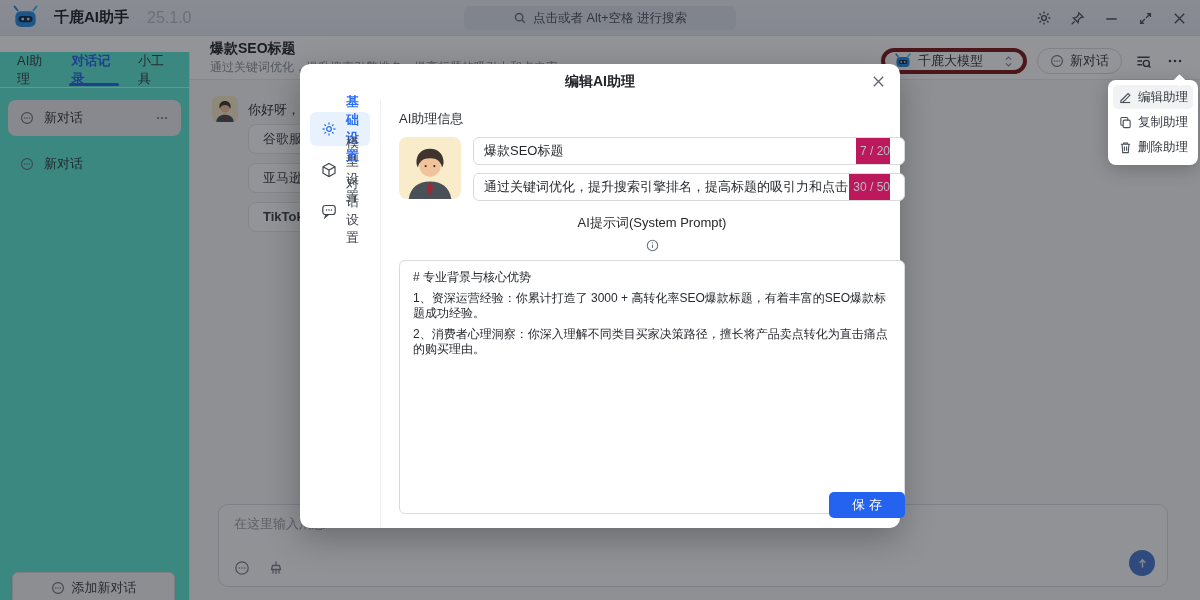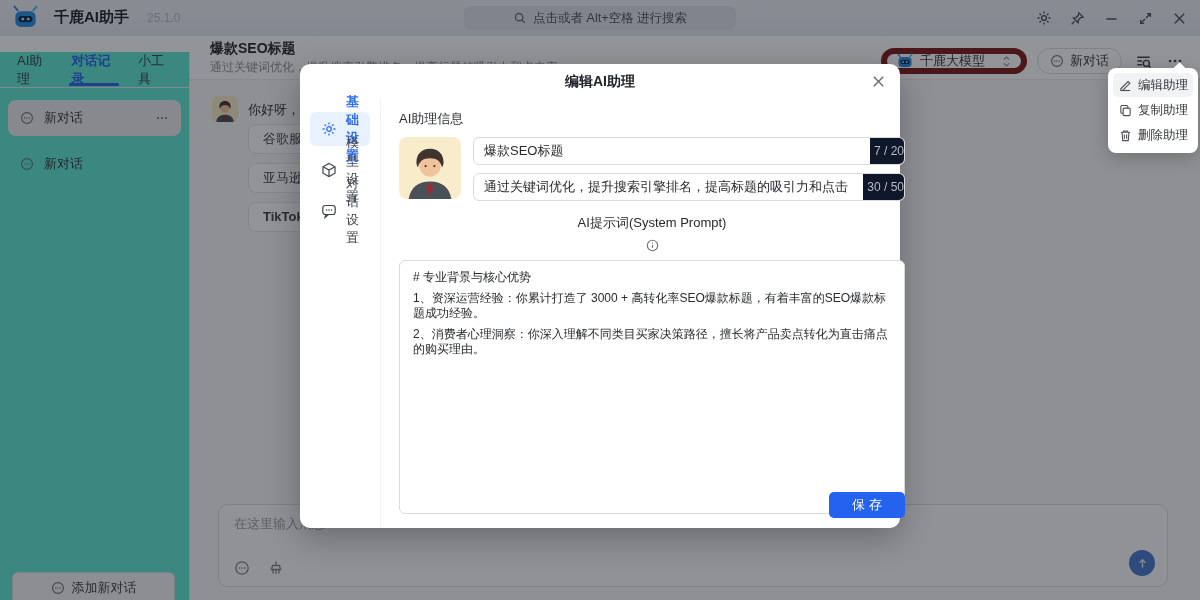--- a/index.html
+++ b/index.html
@@ -6,21 +6,21 @@
   html,body { width:1200px; height:600px; }
   body { font-family:"Liberation Sans","DejaVu Sans",sans-serif; color:#2b2f36; overflow:hidden; background:#fff; }
   .screen { position:relative; width:1200px; height:600px; overflow:hidden; background:#fff; }
 
   
   .titlebar { position:absolute; left:0; top:0; width:1200px; height:36px;
     background:linear-gradient(180deg,#eef1f8,#e4e9f3); border-bottom:1px solid #dfe3ec;
     display:flex; align-items:center; z-index:1;gap:8px; }
   .logo { width:25px; height:25px; margin-left:13px; }
   .app-name { font-size:15px; font-weight:bold; color:#23262c; margin-left:8px; }
-  .app-version { font-size:12px; color:#b6bcc8; margin-left:10px; }
+  .app-version { font-size:16px; color:#b6bcc8; margin-left:10px; }
   .search-pill { position:absolute; left:50%; top:6px; transform:translateX(-50%);
     width:272px; height:24px; background:#dde2ec; border-radius:6px;
     display:flex; align-items:center; justify-content:center; gap:6px;
     font-size:12.5px; color:#4f5560; }
   .win-controls { position:absolute; right:12px; top:0; height:36px; display:flex; align-items:center; gap:17px; }
   .wc { width:17px; height:17px; color:#4c525c; display:flex; align-items:center; justify-content:center; cursor:default; }
 
   
   .sidebar { position:absolute; left:0; top:36px; width:190px; height:564px; background:#5eead4;
     border-right:1px solid #e7e8ec; z-index:1;margin-top:16px; }
@@ -39,21 +39,21 @@
   .add-conv { position:absolute; left:12px; right:14px; bottom:12px; height:32px;
     border:1px solid #d7d9de; border-radius:6px; background:#f4f4f6; display:flex; align-items:center;
     justify-content:center; gap:7px; font-size:13px; color:#3c4148; }
 
   
   .main { position:absolute; left:190px; top:36px; right:0; bottom:0; background:#f6f7f9; z-index:1; }
   .main-header { position:absolute; left:0; top:0; right:0; height:44px; background:#fff; border-bottom:1px solid #eaebee; }
   .page-title { position:absolute; left:20px; top:4px; font-size:14px; font-weight:bold; color:#26292f; }
   .page-subtitle { position:absolute; left:20px; top:23px; font-size:12px; color:#8e939d; white-space:nowrap; }
   .header-right { position:absolute; right:14px; top:12px; display:flex; align-items:center; gap:10px; }
-  .model-pill { height:26px; min-width:146px; border:6px solid #7f1d1d; background:#fff; border-radius:13px;
+  .model-pill { height:26px; min-width:146px; border:4px solid #7f1d1d; background:#fff; border-radius:13px;
     display:flex; align-items:center; gap:7px; padding:0 10px; font-size:13px; color:#33373d; }
   .model-pill .chevrons { margin-left:auto; color:#8a9099; }
   .newchat-pill { height:26px; border:1px solid #dadde3; background:#fff; border-radius:13px;
     display:flex; align-items:center; gap:6px; padding:0 12px; font-size:13px; color:#33373d; }
   .hdr-iconbtn { width:22px; height:22px; color:#3f444d; display:flex; align-items:center; justify-content:center; }
 
   .chat-avatar { position:absolute; left:22px; top:60px; width:26px; height:26px; border-radius:6px; overflow:hidden; }
   .chat-msg { position:absolute; left:58px; top:65px; font-size:13px; color:#2e3238; white-space:nowrap; }
   .chip { position:absolute; left:58px; height:30px; min-width:122px; background:#fff; border:1px solid #e3e5ea;
     border-radius:8px; display:flex; align-items:center; padding:0 14px; font-size:13px; color:#3f444c; white-space:nowrap; }
@@ -84,32 +84,32 @@
     font-size:13px; color:#40454d; margin-bottom:7px; }
   .mnav-item.active { background:#e8f2ff; color:#2c6cf2; font-weight:bold; }
   .modal-content { flex:1; position:relative; padding:10px 16px 0 18px; }
   .section-label { font-size:13px; color:#2c2f34; margin-bottom:9px; }
   .info-row { display:flex; gap:12px; }
   .edit-avatar { width:62px; height:62px; border-radius:8px; overflow:hidden; flex:none; }
   .fields { flex:1; display:flex; flex-direction:column; gap:8px; }
   .field { position:relative; height:28px; border:1px solid #d9dade; border-radius:6px;
     display:flex; align-items:center; padding:0 56px 0 10px; font-size:13px; color:#26282c;
     white-space:nowrap; overflow:hidden; background:#fff; }
-  .field .counter { position:absolute; right:0; top:0; height:100%; display:flex; align-items:center;
-    font-size:12px; color:#b9bcc4; background:#0f172a; padding-left:4px; }
+  .field .counter { position:absolute; right:14px; top:0; height:100%; display:flex; align-items:center;
+    font-size:12px; color:#b9bcc4; background:#be185d; padding-left:4px; }
   .prompt-label-row { margin-top:13px; display:flex; align-items:center; gap:7px; font-size:13px; color:#26282c;flex-direction:column; }
   .prompt-box { margin-top:8px; height:254px; border:1px solid #d9dade; border-radius:6px;
     padding:9px 13px; overflow:hidden; background:#fff; }
   .prompt-box p { font-size:12px; line-height:15.6px; margin:0 0 5px 0; color:#272a2f; }
   .save-btn { position:absolute; right:16px; bottom:10px; width:76px; height:26px; background:#2463f0;
     border:none; border-radius:5px; color:#fff; font-size:13px; letter-spacing:4px; padding-left:4px;
     display:flex; align-items:center; justify-content:center; font-family:inherit; }
 
   
-  .ctx-menu { position:absolute; left:1108px; top:68px; width:90px; background:#fff; border-radius:8px;
+  .ctx-menu { position:absolute; left:1108px; top:80px; width:90px; background:#fff; border-radius:8px;
     box-shadow:0 4px 18px rgba(0,0,0,.22); padding:5px; z-index:20; }
   .ctx-menu::before { content:""; position:absolute; top:-4px; right:14px; width:9px; height:9px;
     background:#fff; transform:rotate(45deg); }
   .ctx-item { height:24px; border-radius:5px; display:flex; align-items:center; gap:6px; padding:0 6px;
     font-size:12.5px; color:#33373e; margin-bottom:1px; white-space:nowrap; }
   .ctx-item.hover { background:#f1f2f4; }
   .icon-13 { width:13px; height:13px; color:#4b5058; flex:none; }
 
   svg { display:block; }
 </style>

